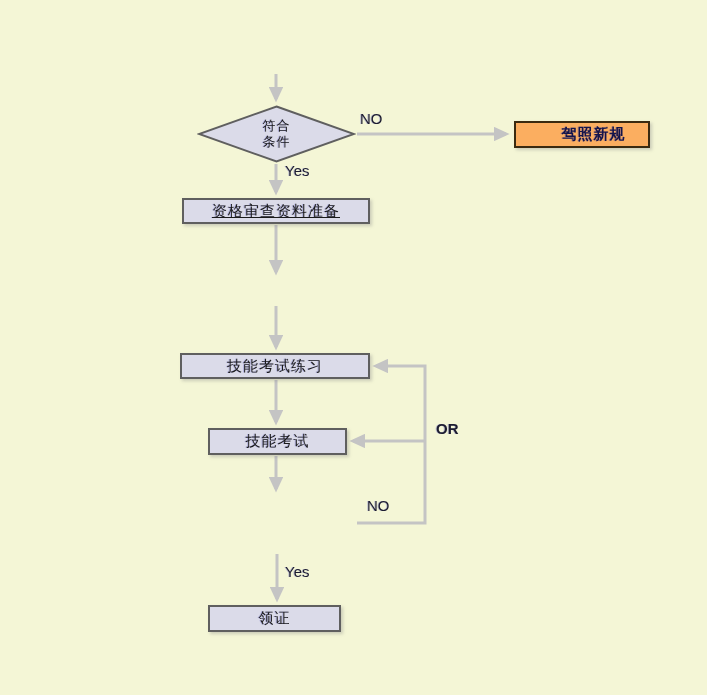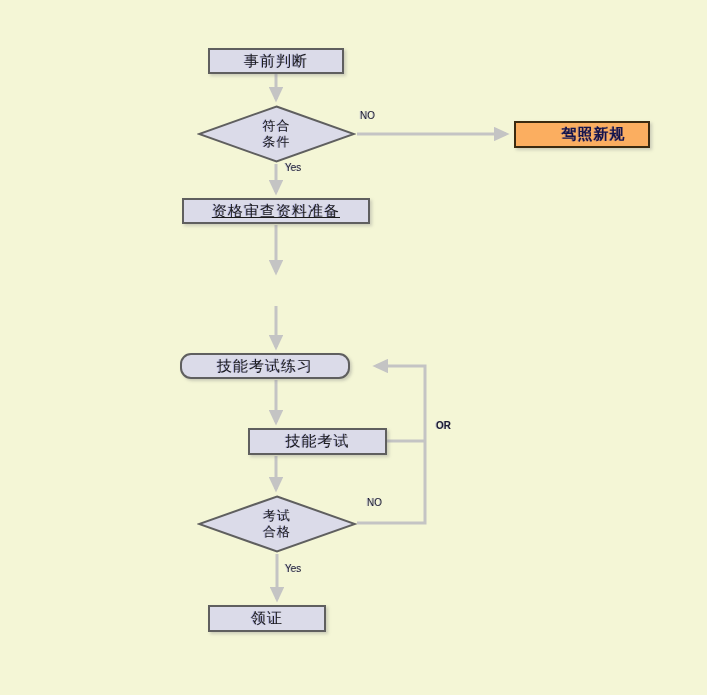--- a/index.html
+++ b/index.html
@@ -41,33 +41,33 @@
     display: flex; flex-direction: column;
     align-items: center; justify-content: center;
     font-size: 13px; line-height: 16px;
     color: #1A1A1A;
     text-shadow: -1px 0 0 rgba(70,70,190,0.30);
     letter-spacing: 1px;
   }
 
   .edge-label {
     position: absolute;
-    font-size: 10px;
+    font-size: 15px;
     color: #1C1C30;
     text-shadow: -1px 0 0 rgba(70,70,190,0.30);
   }
 
   
   #node-start     { left: 208px; top: 48px;  width: 136px; height: 26px; }
   #node-highlight { left: 514px; top: 121px; width: 136px; height: 27px; }
   #node-prepare   { left: 182px; top: 198px; width: 188px; height: 26px; text-decoration: underline; }
   #node-review    { left: 127px; top: 278px; width: 301px; height: 27px; }
-  #node-practice  { left: 180px; top: 353px; width: 170px; height: 26px; border-radius: 11px; }
-  #node-exam      { left: 208px; top: 428px; width: 139px; height: 27px; margin-left: 40px; }
-  #node-end       { left: 208px; top: 605px; width: 118px; height: 27px; }
+  #node-practice  { left: 180px; top: 353px; width: 190px; height: 26px; }
+  #node-exam      { left: 208px; top: 428px; width: 139px; height: 27px; }
+  #node-end       { left: 208px; top: 605px; width: 133px; height: 27px; }
 
   #diamond-1 { left: 197px; top: 105px; width: 159px; height: 58px; }
   #diamond-2 { left: 197px; top: 495px; width: 160px; height: 58px; }
 
   #label-no1  { left: 360px; top: 110px; }
   #label-yes1 { left: 285px; top: 162px; }
   #label-or   { left: 436px; top: 420px; font-weight: bold; }
   #label-no2  { left: 367px; top: 497px; }
   #label-yes2 { left: 285px; top: 563px; }
 </style>
@@ -89,50 +89,40 @@
       <path d="M276,225 L276,272" marker-end="url(#arrow)"></path>
       <path d="M276,306 L276,347" marker-end="url(#arrow)"></path>
       <path d="M276,380 L276,422" marker-end="url(#arrow)"></path>
       <path d="M276,456 L276,489" marker-end="url(#arrow)"></path>
       <path d="M277,554 L277,599" marker-end="url(#arrow)"></path>
       <path d="M357,523 L425,523 L425,366 L376,366" marker-end="url(#arrow)"></path>
       <path d="M425,441 L353,441" marker-end="url(#arrow)"></path>
     </g>
   </svg>
 
-  <div class="node" id="node-start">事前判断</div>
 
   <div class="diamond-wrap" id="diamond-1">
     <svg width="159" height="58" viewBox="0 0 159 58">
       <polygon points="79.5,1.5 157,29 79.5,56.5 2,29" fill="#DBDBE9" stroke="#5F5F5F" stroke-width="2"></polygon>
     </svg>
     <div class="diamond-text">
       <span>符合</span>
       <span>条件</span>
     </div>
   </div>
 
   <div class="node highlight" id="node-highlight">驾照新规</div>
 
   <div class="node" id="node-prepare">资格审查资料准备</div>
 
 
   <div class="node" id="node-practice">技能考试练习</div>
 
   <div class="node" id="node-exam">技能考试</div>
 
-  <div class="diamond-wrap" id="diamond-2">
-    <svg width="160" height="58" viewBox="0 0 160 58">
-      <polygon points="80,1.5 158,29 80,56.5 2,29" fill="#DBDBE9" stroke="#5F5F5F" stroke-width="2"></polygon>
-    </svg>
-    <div class="diamond-text">
-      <span>考试</span>
-      <span>合格</span>
-    </div>
-  </div>
 
   <div class="node" id="node-end">领证</div>
 
   <div class="edge-label" id="label-no1">NO</div>
   <div class="edge-label" id="label-yes1">Yes</div>
   <div class="edge-label" id="label-or">OR</div>
   <div class="edge-label" id="label-no2">NO</div>
   <div class="edge-label" id="label-yes2">Yes</div>
 
 </div>

